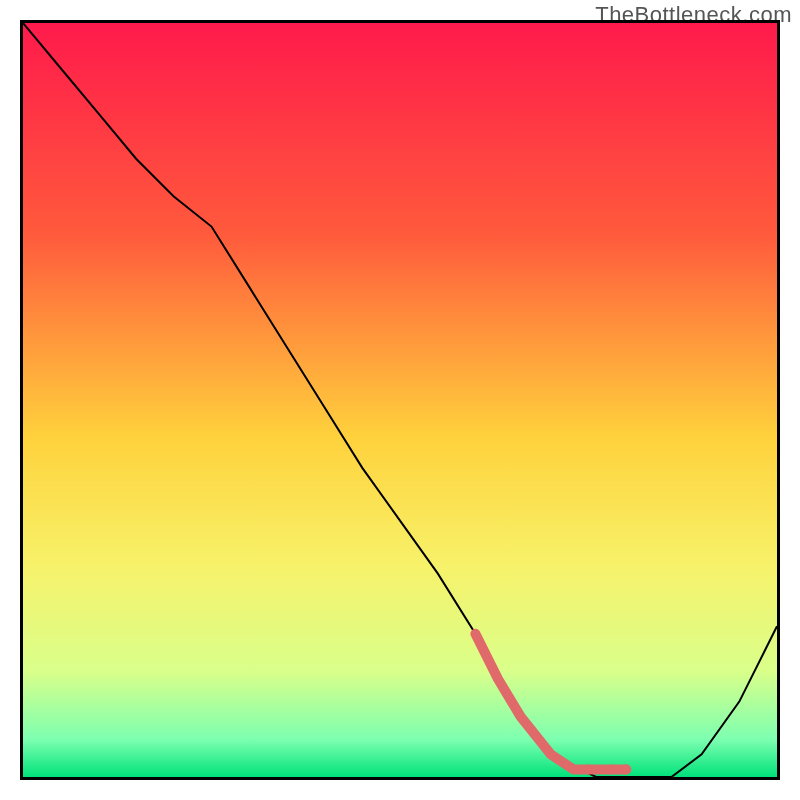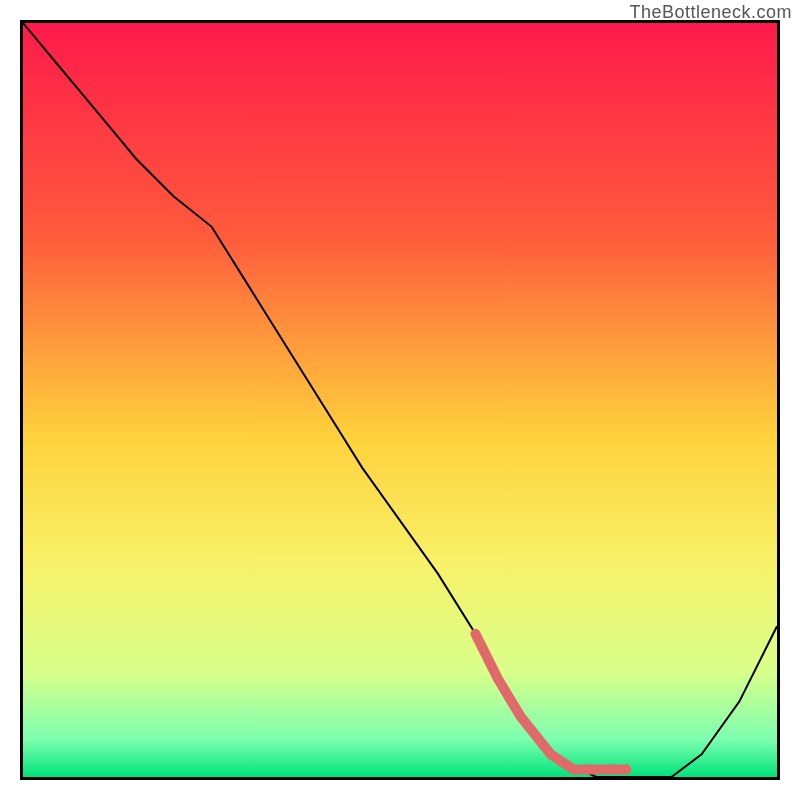--- a/index.html
+++ b/index.html
@@ -14,21 +14,21 @@
     position: relative;
     width: 800px;
     height: 800px;
     box-sizing: border-box;
   }
   .watermark {
     position: absolute;
     top: 2px;
     right: 8px;
     color: #555;
-    font-size: 18px;
+    font-size: 22px;
     letter-spacing: 0.5px;
     user-select: none;
   }
   .plot-wrap {
     position: absolute;
     left: 20px;
     top: 20px;
     width: 760px;
     height: 760px;
     border: 3px solid #000;

